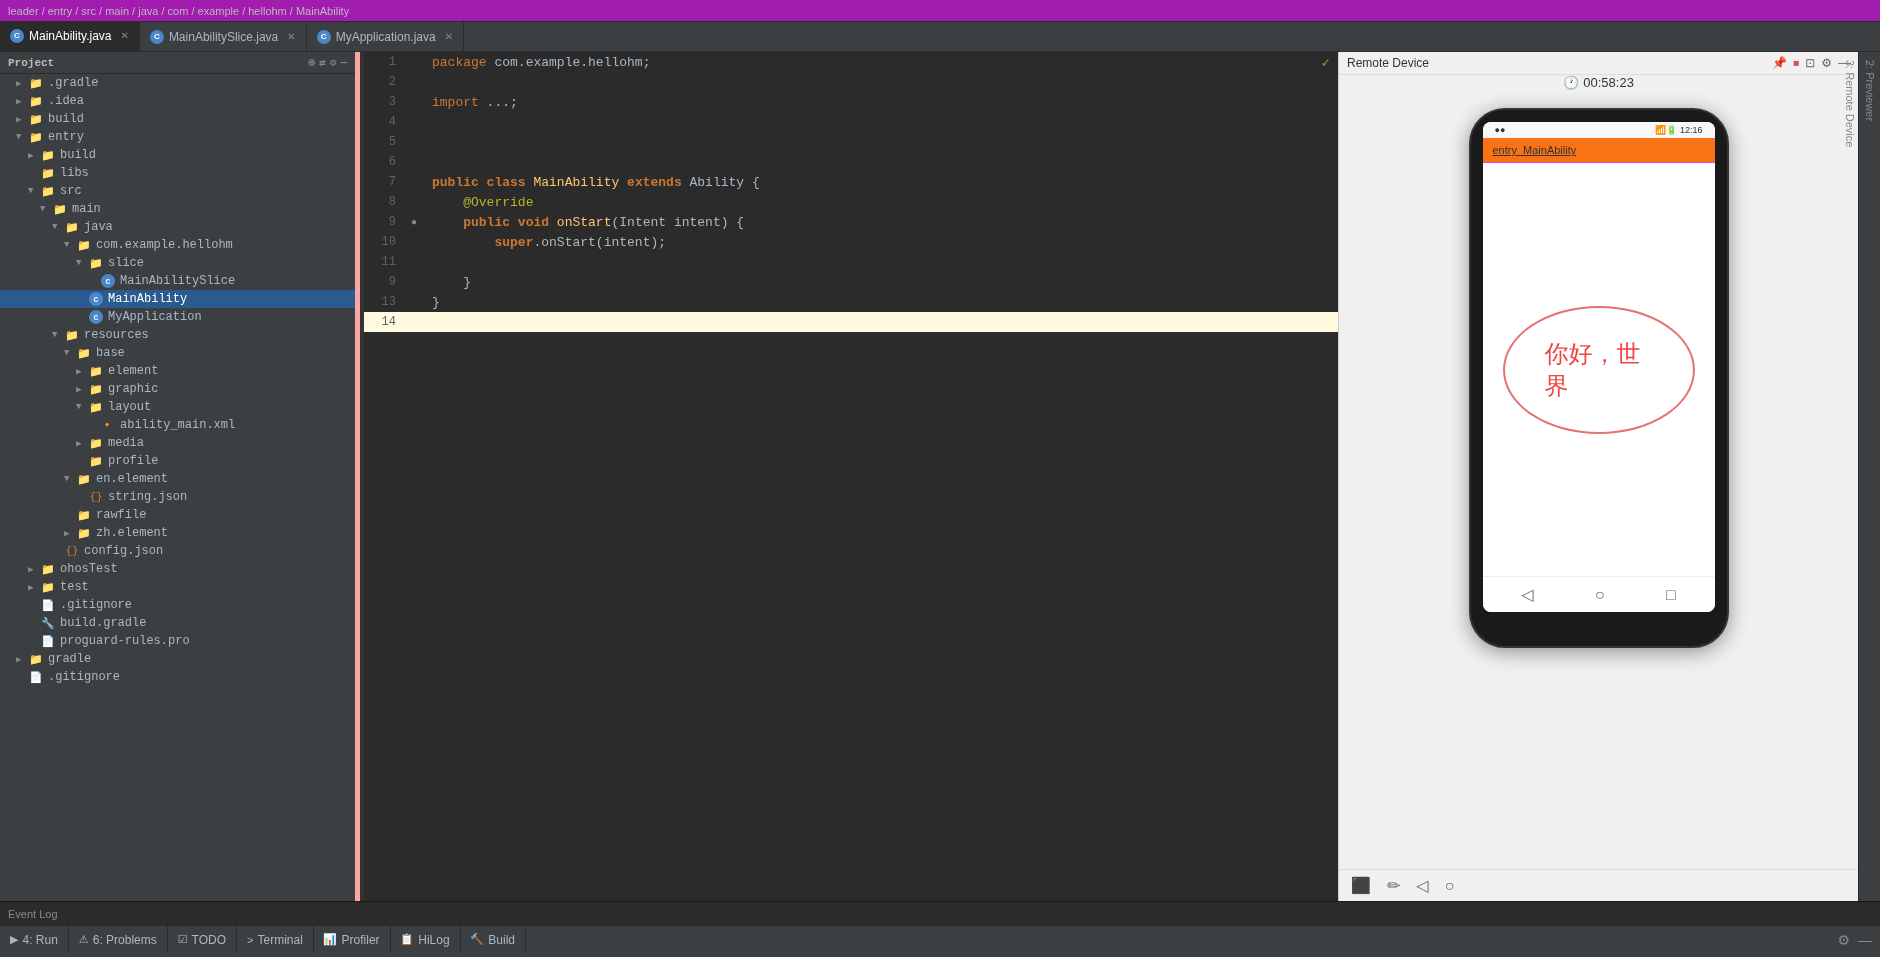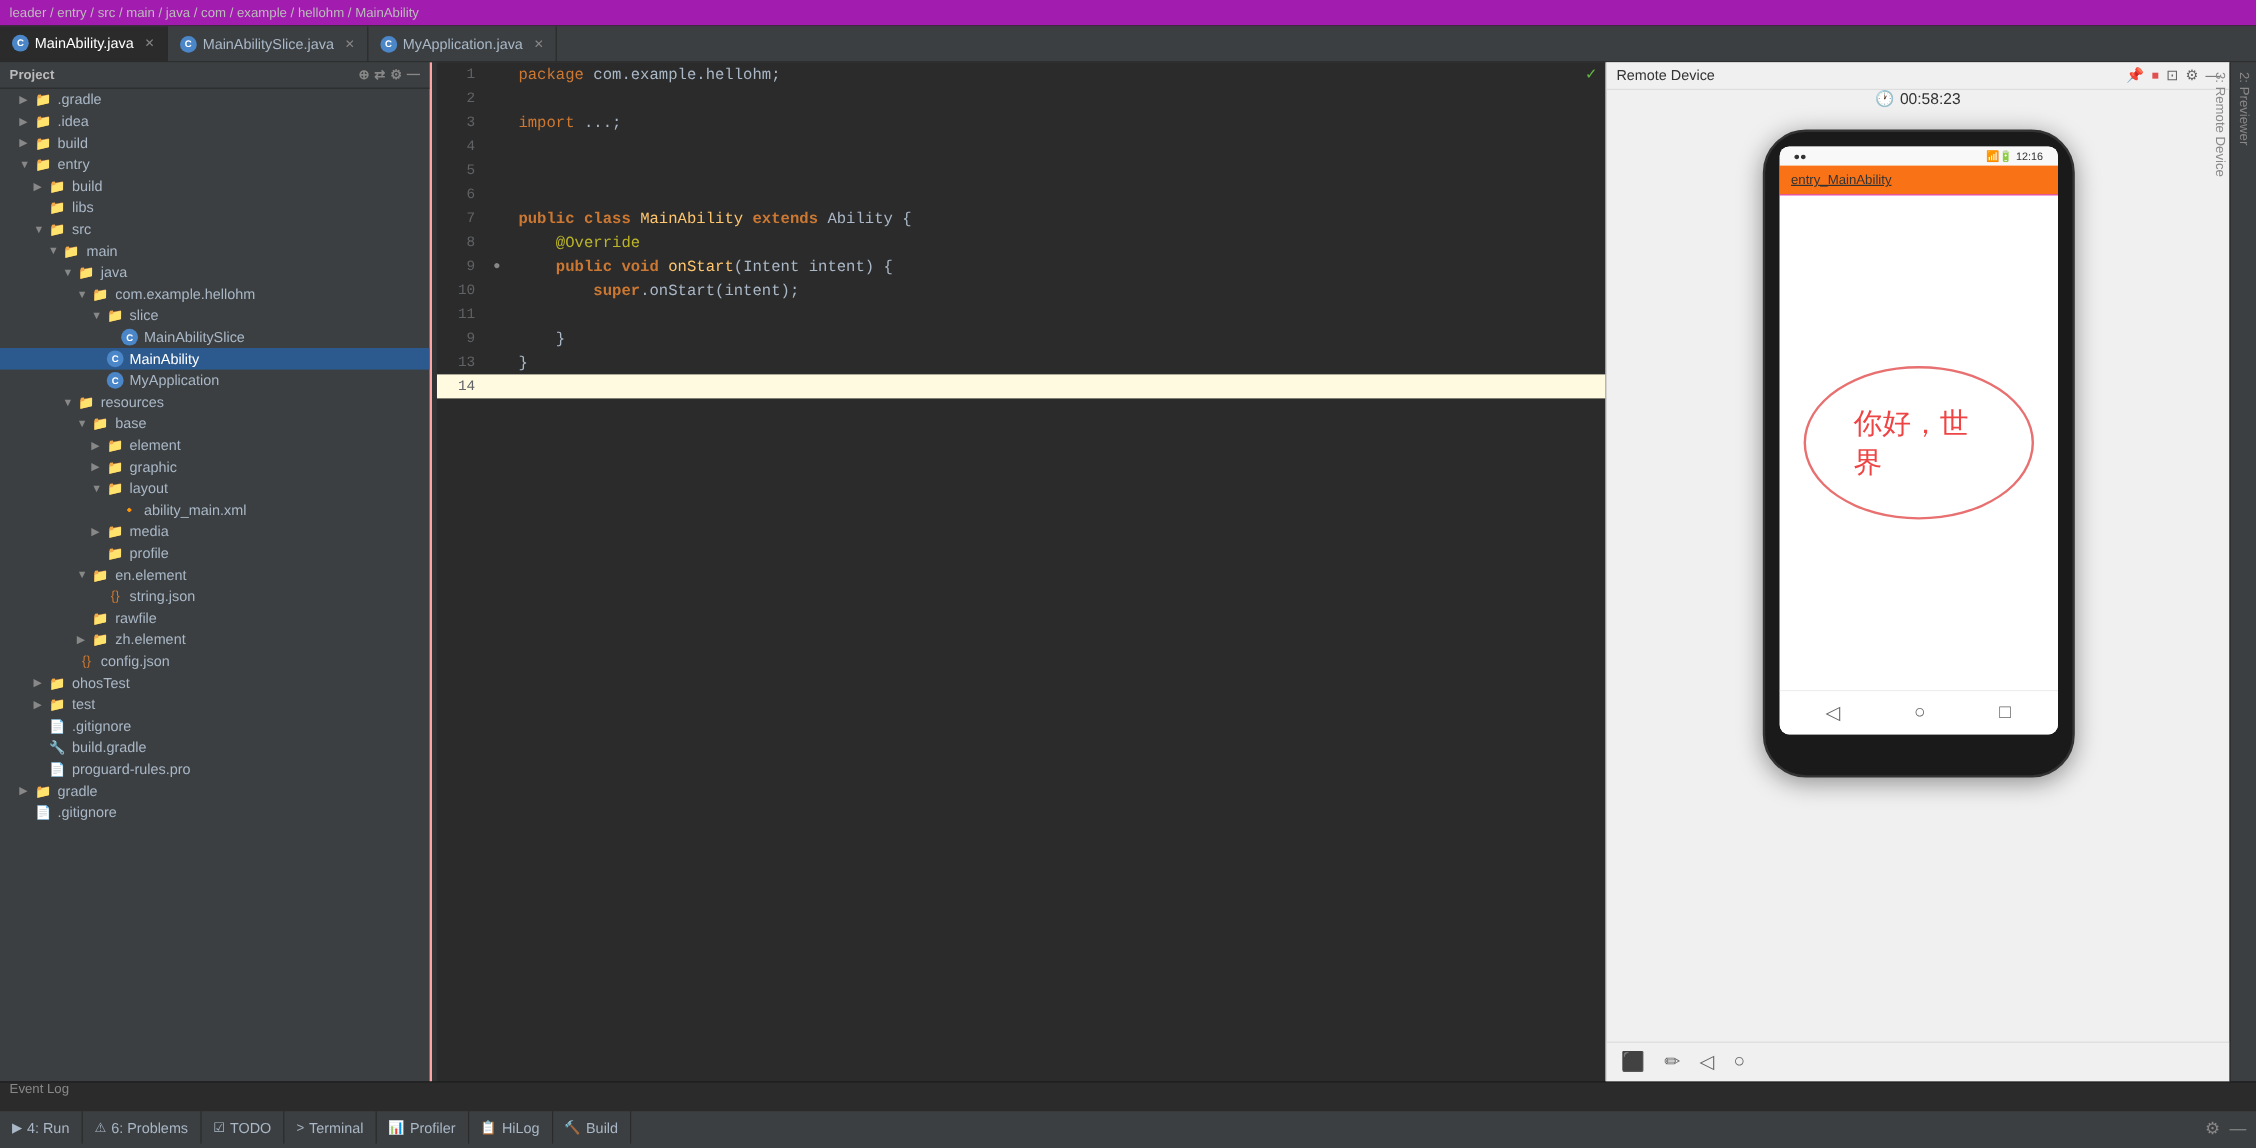--- a/index.html
+++ b/index.html
@@ -12,21 +12,21 @@
     #tabbar { background: #3c3f41; height: 30px; display: flex; align-items: stretch; border-bottom: 1px solid #2b2b2b; }
     .tab { display: flex; align-items: center; padding: 0 10px; font-size: 12px; color: #a9b7c6; border-right: 1px solid #2b2b2b; cursor: pointer; gap: 5px; min-width: 120px; }
     .tab.active { background: #2b2b2b; color: #ffffff; border-bottom: 2px solid #2b2b2b; }
     .tab-close { font-size: 10px; color: #888; cursor: pointer; margin-left: 4px; }
     .tab-icon { width: 14px; height: 14px; border-radius: 50%; background: #4a86c8; display: inline-flex; align-items: center; justify-content: center; font-size: 8px; color: white; font-weight: bold; flex-shrink: 0; }
 
     
     #main { display: flex; height: calc(957px - 52px - 28px - 28px); }
 
     
-    #sidebar { width: 360px; background: #3c3f41; border-right: 2px solid #fca5a5; overflow-y: auto; flex-shrink: 0; }
+    #sidebar { width: 360px; background: #3c3f41; border-right: 5px solid #fca5a5; overflow-y: auto; flex-shrink: 0; font-family: Liberation Mono, monospace; }
     #sidebar-header { display: flex; align-items: center; justify-content: space-between; padding: 4px 8px; background: #3c3f41; border-bottom: 1px solid #2b2b2b; font-size: 11px; font-weight: bold; color: #bbbbbb; }
     #sidebar-header .controls { display: flex; gap: 4px; color: #888; }
 
     .tree-item { display: flex; align-items: center; padding: 2px 0; cursor: pointer; white-space: nowrap; font-size: 12px; }
     .tree-item.selected { background: #2d5a8e; color: #ffffff; }
     .tree-item.selected * { color: #ffffff; }
     .indent-1 { padding-left: 16px; }
     .indent-2 { padding-left: 28px; }
     .indent-3 { padding-left: 40px; }
     .indent-4 { padding-left: 52px; }
@@ -73,21 +73,21 @@
     #phone-navbar span { font-size: 16px; color: #666; cursor: pointer; }
 
     
     #bottom-toolbar { display: flex; align-items: center; gap: 16px; padding: 6px 12px; background: #f0f0f0; border-top: 1px solid #ddd; }
     #bottom-toolbar span { font-size: 16px; color: #666; cursor: pointer; }
 
     
     #bottombar { height: 28px; background: #3c3f41; border-top: 1px solid #2b2b2b; display: flex; align-items: center; }
     #bottom-tabs { display: flex; align-items: stretch; height: 100%; }
     .bottom-tab { display: flex; align-items: center; padding: 0 10px; font-size: 12px; color: #a9b7c6; cursor: pointer; gap: 4px; border-right: 1px solid #2b2b2b; }
-    #event-log { height: 24px; background: #2b2b2b; display: flex; align-items: flex-start; padding: 0 8px; font-size: 11px; color: #888; border-top: 1px solid #1a1a1a; }
+    #event-log { height: 24px; background: #2b2b2b; display: flex; align-items: center; padding: 0 8px; font-size: 11px; color: #888; border-top: 1px solid #1a1a1a; }
 
     #right-sidebar-strip { width: 22px; background: #3c3f41; border-left: 1px solid #2b2b2b; display: flex; flex-direction: column; writing-mode: vertical-rl; font-size: 11px; color: #888; }
     .right-strip-item { padding: 8px 4px; cursor: pointer; white-space: nowrap; }
 
     .gutter-divider { width: 4px; background: #313335; flex-shrink: 0; }
   </style>
 </head>
 <body>
 
 <div id="topbar">

